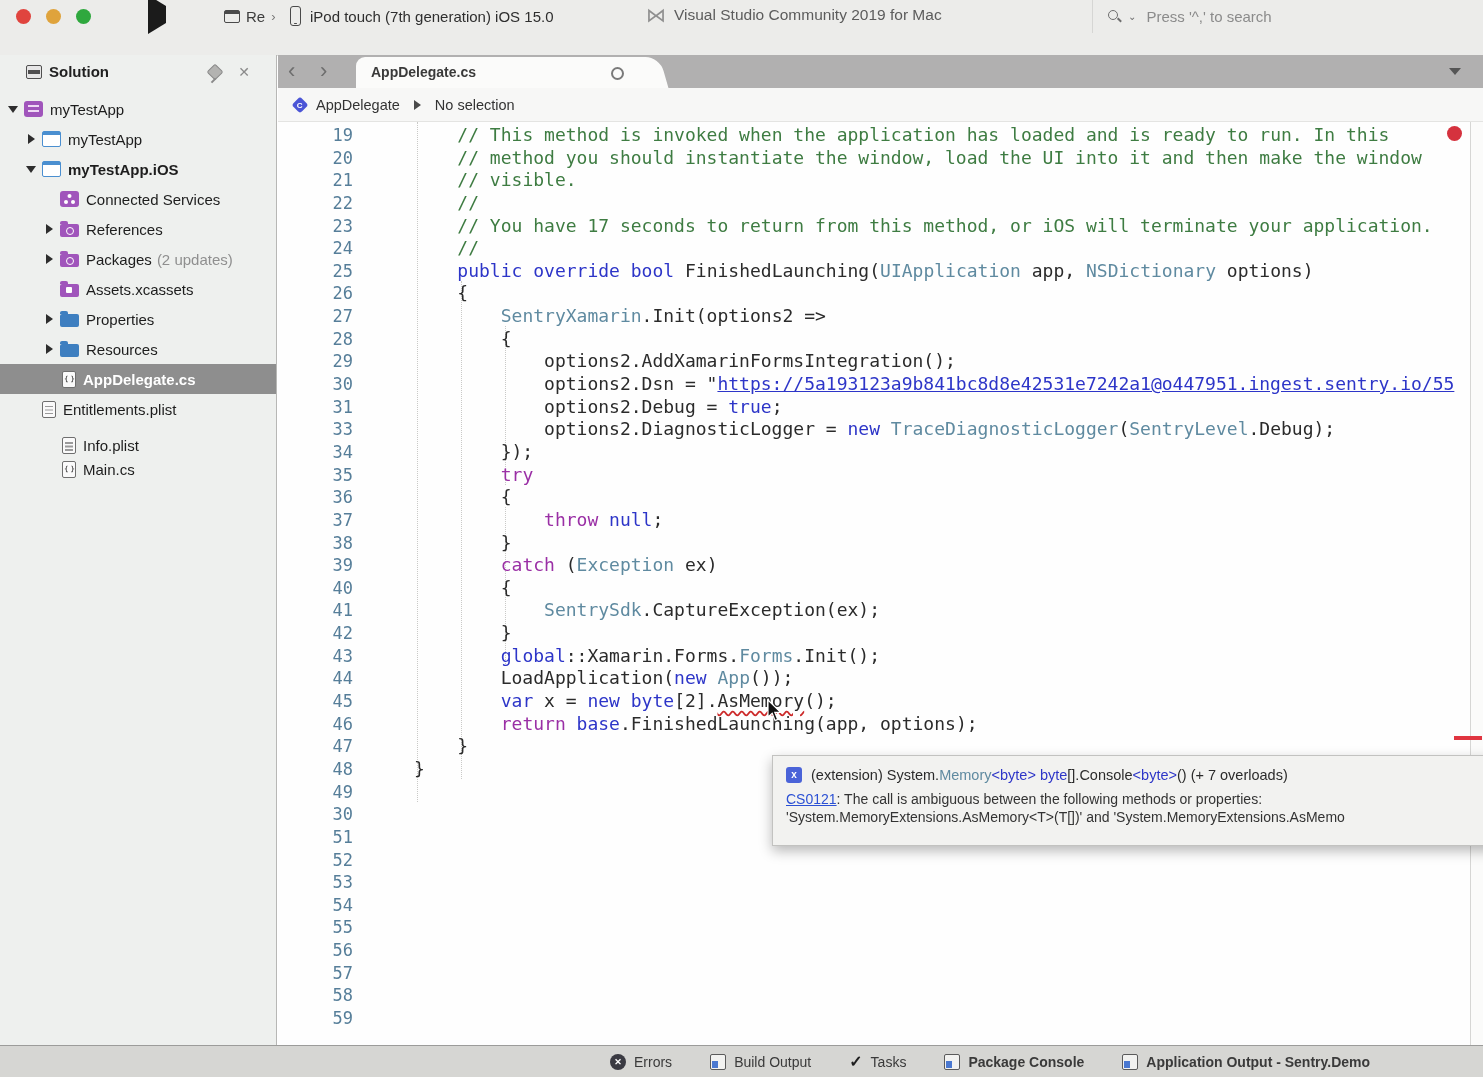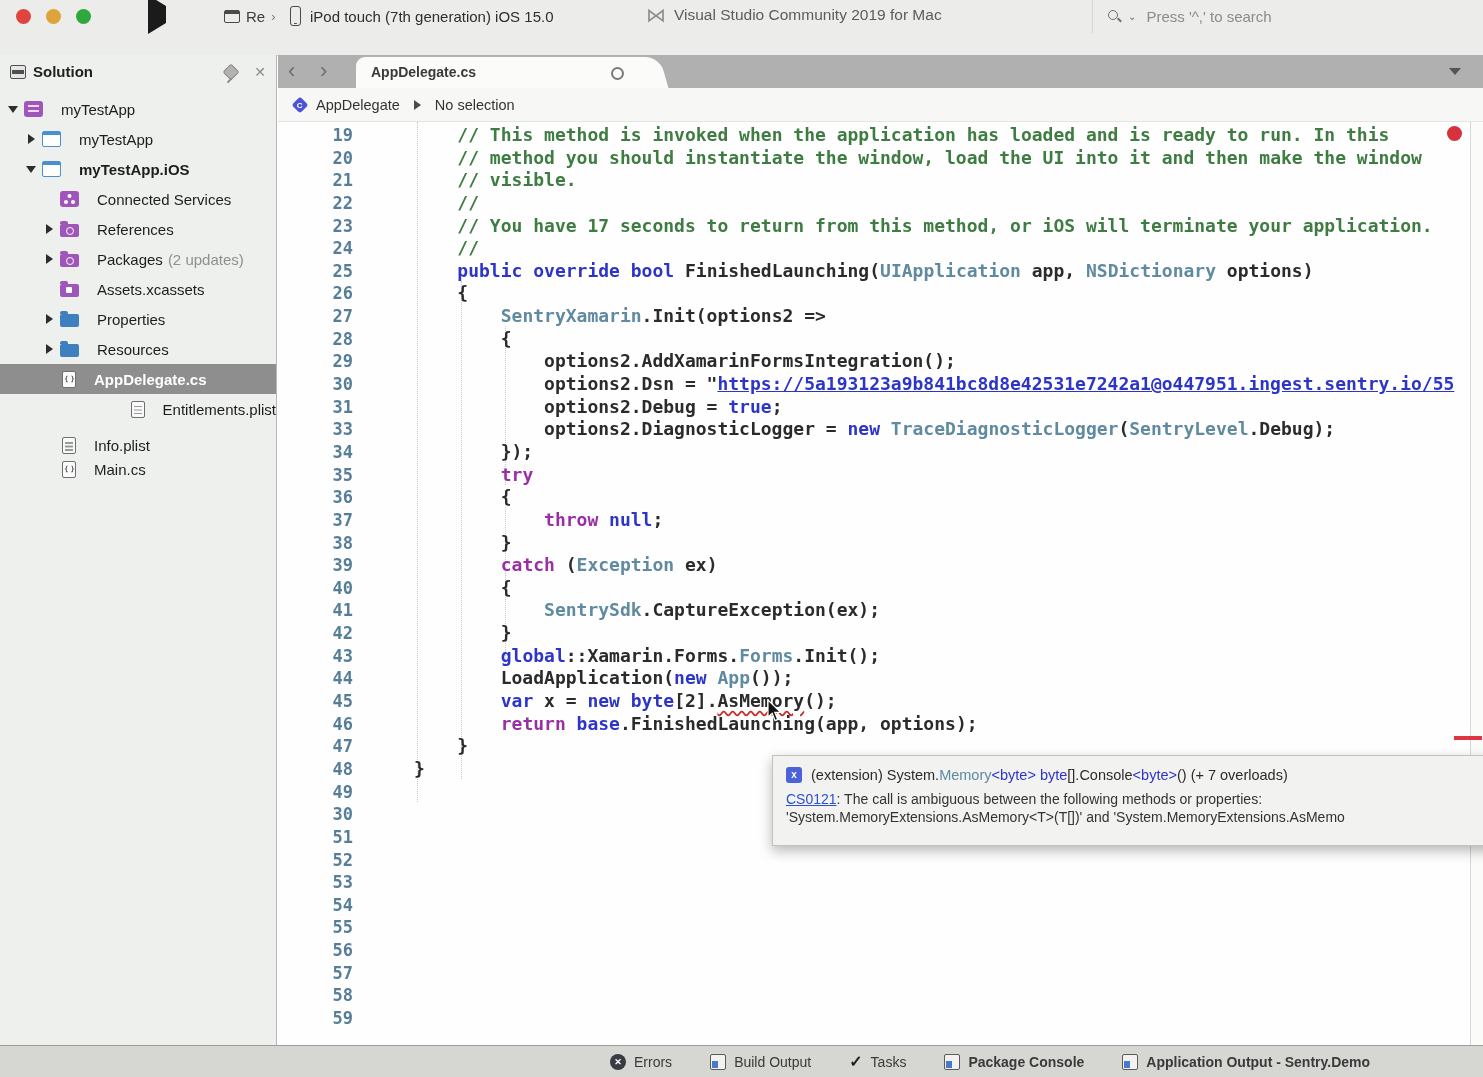--- a/index.html
+++ b/index.html
@@ -24,35 +24,35 @@
   .vslogo{font-size:20px;color:#8f8f8f;line-height:20px;}
   .search{position:absolute;left:1092px;top:0;height:33px;width:391px;display:flex;align-items:center;gap:10px;
           border-left:1px solid #d6d6d4;padding-left:14px;font-size:15px;color:#8b8b8b;box-sizing:border-box;}
   .ic-mag{position:relative;width:16px;height:16px;}
   .ic-mag::before{content:"";position:absolute;left:1px;top:1px;width:8px;height:8px;border:1.8px solid #6f6f6f;border-radius:50%;}
   .ic-mag::after{content:"";position:absolute;left:10px;top:10px;width:5px;height:1.8px;background:#6f6f6f;transform:rotate(45deg);}
   .mag-dd{font-size:10px;color:#6f6f6f;margin-left:-5px;}
 
   
   .sidebar{position:absolute;left:0;top:55px;width:277px;bottom:32px;background:#eef0ee;border-right:1px solid #b7b7b5;box-sizing:border-box;overflow:hidden;}
-  .side-head{height:33px;display:flex;align-items:center;padding:0 10px;gap:7px;}
+  .side-head{height:33px;display:flex;align-items:center;padding:0 26px;gap:7px;}
   .ic-winhead{width:16px;height:14px;border:1.8px solid #4f4f4f;border-radius:2px;position:relative;box-sizing:border-box;background:#e6e6e6;}
   .ic-winhead::before{content:"";position:absolute;left:1px;right:1px;top:4px;height:4px;background:#4f4f4f;}
   .side-title{font-weight:700;font-size:15px;color:#1f1f1f;flex:1;}
   .pin{position:relative;width:10px;height:10px;background:#b3b3b1;border:1.5px solid #8a8a8a;border-radius:2px;transform:rotate(45deg);margin-right:10px;}
   .pin::after{content:"";position:absolute;left:9px;top:9px;width:2px;height:6px;background:#8a8a8a;}
   .side-close{color:#8a8a8a;font-size:14px;line-height:14px;}
   .tree{padding-top:6px;}
   .side-item{height:30px;display:flex;align-items:center;font-size:15px;color:#1d1d1d;white-space:nowrap;}
   .side-item.sel{background:#8e8e8e;color:#fff;}
   .side-item.sel .side-label{font-weight:700;}
   .arr{width:18px;flex:none;display:flex;justify-content:center;align-items:center;}
   .arr-d{width:0;height:0;border-left:5.5px solid transparent;border-right:5.5px solid transparent;border-top:7px solid #2d2d2d;}
   .arr-r{width:0;height:0;border-top:5.5px solid transparent;border-bottom:5.5px solid transparent;border-left:7px solid #2d2d2d;}
-  .side-label{margin-left:18px;}
+  .side-label{margin-left:7px;}
   .side-label.b{font-weight:700;text-align:right;}
   .side-extra{color:#8f8f8f;margin-left:5px;}
 
   
   .ic{width:19px;height:16px;position:relative;flex:none;margin-left:2px;box-sizing:border-box;}
   .ic-solution{background:#a055bb;border-radius:3px;}
   .ic-solution::before{content:"";position:absolute;left:4px;right:4px;top:4px;height:2px;background:#efd9f5;box-shadow:0 5px 0 0 #efd9f5;}
   .ic-project{background:#fff;border:1.8px solid #4a8fd0;border-radius:2px;}
   .ic-project::before{content:"";position:absolute;left:0;right:0;top:0;height:3px;background:#4a8fd0;}
   .ic-services{background:#a055bb;border-radius:3px;}
@@ -76,21 +76,21 @@
   .tab::after{content:"";position:absolute;right:-16px;top:0;width:32px;height:100%;background:#fbfbfa;transform:skewX(16deg);border-radius:6px 14px 0 0;}
   .tab-label{position:absolute;left:15px;top:7px;font-size:14px;font-weight:700;color:#3a3a3a;}
   .tab-dot{position:absolute;right:24px;top:10px;width:9px;height:9px;border:2px solid #7a7a7a;border-radius:50%;z-index:2;}
   .tab-dd{position:absolute;right:22px;top:13px;width:0;height:0;border-left:6px solid transparent;border-right:6px solid transparent;border-top:7px solid #555;}
   .breadcrumb{position:absolute;left:0;top:33px;right:0;height:34px;background:#f7f7f6;border-bottom:1px solid #e4e4e2;
               display:flex;align-items:center;padding-left:16px;gap:10px;font-size:14.5px;color:#333;box-sizing:border-box;}
   .crumb-class{width:12px;height:12px;background:#4b55d6;border-radius:3px;transform:rotate(45deg);display:flex;align-items:center;justify-content:center;}
   .crumb-class span{transform:rotate(-45deg);color:#fff;font-size:8px;font-weight:700;}
   .crumb-sep{width:0;height:0;border-top:5px solid transparent;border-bottom:5px solid transparent;border-left:7px solid #4a4a4a;margin:0 4px;}
 
-  .codewrap{position:absolute;left:0;top:67px;right:0;bottom:0;overflow:hidden;background:#fefefe;font-weight:bold;}
+  .codewrap{position:absolute;left:0;top:67px;right:0;bottom:0;overflow:hidden;background:#fefefe;}
   .guide{position:absolute;border-left:1px dotted #c9c9c7;width:0;}
   .code{position:absolute;left:0;top:2px;right:13px;overflow:hidden;font-family:"DejaVu Sans Mono",monospace;font-size:18px;line-height:22.65px;}
   .code-line{display:flex;white-space:pre;height:22.65px;}
   .ln{width:75px;flex:none;text-align:right;color:#567e99;font-size:17px;}
   .lngap{width:61px;flex:none;}
   .tk-d{color:#2b2b2b}
   .tk-c{color:#3e7c42}
   .tk-k{color:#2d35c8}
   .tk-p{color:#9a2fa5}
   .tk-t{color:#5f8aa0}
@@ -218,21 +218,21 @@
             <span class="arr-r"></span>
           </span>
           <span class="ic ic-folder"></span>
           <span class="side-label">Resources</span>
         </div>
         <div class="side-item sel" style="padding-left: 40px;">
           <span class="arr"></span>
           <span class="ic ic-cs"></span>
           <span class="side-label">AppDelegate.cs</span>
         </div>
-        <div class="side-item" style="padding-left: 20px; justify-content: flex-end;">
+        <div class="side-item" style="padding-left: 20px;">
           <span class="arr"></span>
           <span class="ic ic-plist"></span>
           <span class="side-label">Entitlements.plist</span>
         </div>
         <div class="side-item" style="padding-left: 40px; align-items: flex-end;">
           <span class="arr"></span>
           <span class="ic ic-plist"></span>
           <span class="side-label">Info.plist</span>
         </div>
         <div class="side-item" style="padding-left: 40px;">

